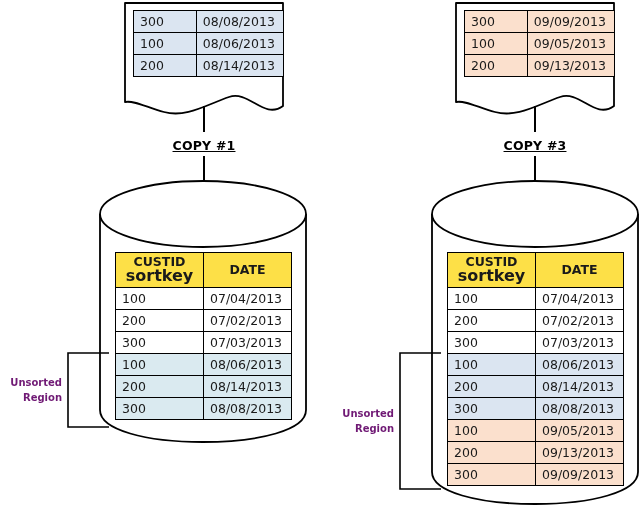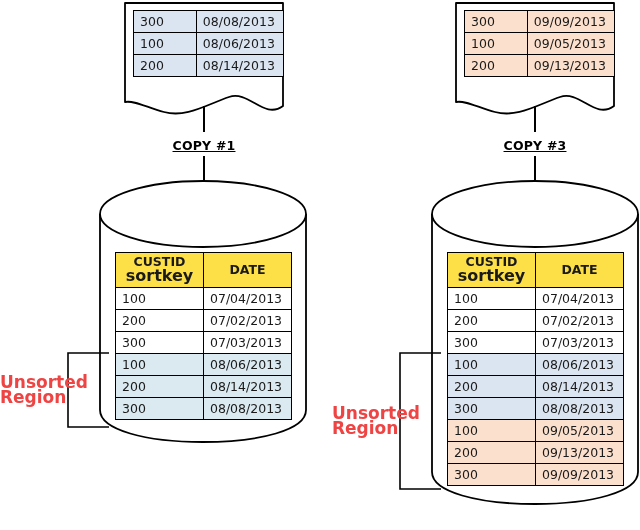--- a/index.html
+++ b/index.html
@@ -80,23 +80,23 @@
     position: absolute;
     font-size: 12.5px;
     font-weight: bold;
     color: #000000;
     text-align: center;
     letter-spacing: 0.2px;
     text-decoration: underline;
   }
   .region-label {
     position: absolute;
-    font-size: 17px;
+    font-size: 10px;
     font-weight: bold;
-    color: #ef4444;
+    color: #701a75;
     text-align: right;
     line-height: 15px;
   }
   .bracket { position: absolute; }
 </style>
 </head>
 <body>
 
 <div class="stage">
 

